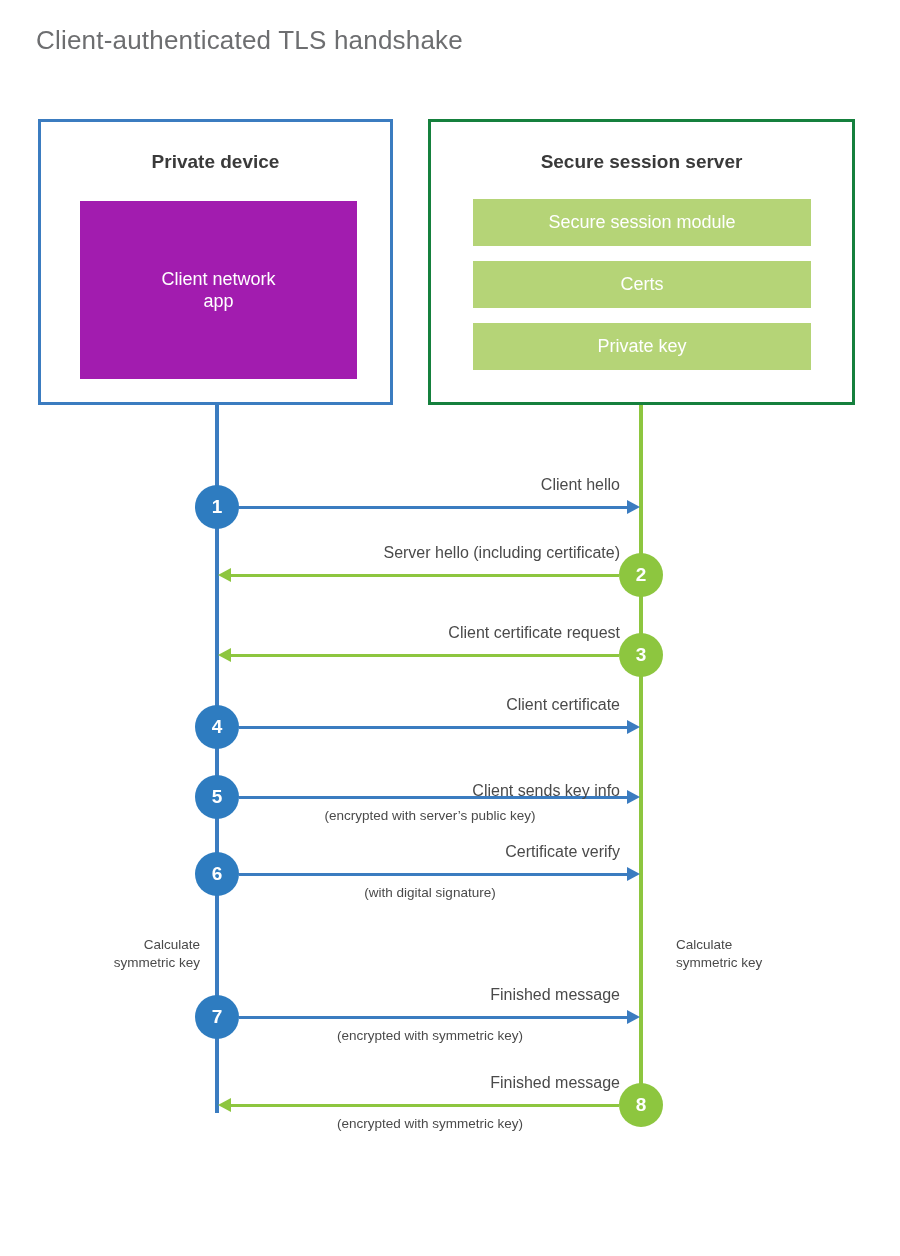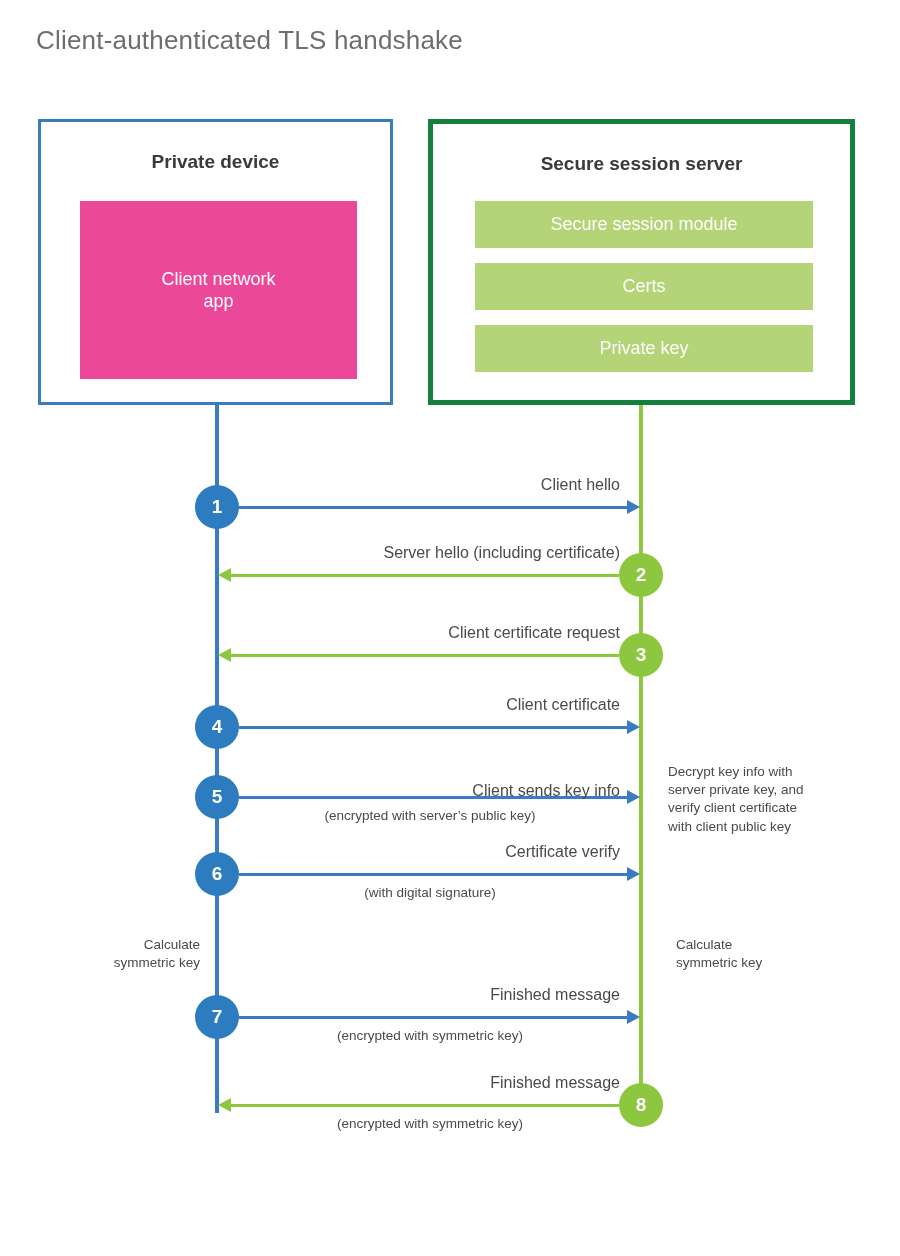--- a/index.html
+++ b/index.html
@@ -12,34 +12,34 @@
 
   .page-title{
     position:absolute;left:36px;top:25px;
     font-size:26px;font-weight:400;color:#6d6e70;
     letter-spacing:.2px;white-space:nowrap;
   }
 
   
   .actor-box{position:absolute;background:#fff;box-sizing:border-box;}
   .actor-box.client{left:38px;top:119px;width:355px;height:286px;border:3px solid #3b7cc0;}
-  .actor-box.server{left:428px;top:119px;width:427px;height:286px;border:5px solid #15803d;}
+  .actor-box.server{left:428px;top:119px;width:427px;height:286px;border:3px solid #15803d;}
 
   .actor-title{
     position:absolute;left:0;right:0;top:29px;text-align:center;
     font-size:19px;font-weight:bold;color:#3a3a3a;
   }
 
   .inner-block{
     position:absolute;box-sizing:border-box;
     display:flex;align-items:center;justify-content:center;
     color:#ffffff;font-size:18px;font-weight:400;text-align:center;line-height:1.25;
   }
   .client-app{
-    left:39px;top:79px;width:277px;height:178px;background:#ec4899;
+    left:39px;top:79px;width:277px;height:178px;background:#a21caf;
     white-space:pre-line;
   }
   .srv-block{left:42px;width:338px;height:47px;background:#b5d477;}
   .srv-block.b0{top:77px;}
   .srv-block.b1{top:139px;}
   .srv-block.b2{top:201px;}
 
   
   .lifeline{position:absolute;width:4px;}
   .lifeline.client{left:215px;top:405px;height:708px;background:#3b7cc0;}
@@ -150,22 +150,18 @@
       <div class="msg-sub" style="left: 240px; width: 380px; top: 1028px;">(encrypted with symmetric key)</div>
       <div class="step green" style="left: 619px; top: 1083px;">8</div>
       <div class="msg to-client" style="left: 0px; top: 1105px;">
         <div class="line" style="left: 230px; width: 389px;"></div>
         <div class="head" style="left: 218px;"></div>
       </div>
       <div class="msg-label" style="left: 240px; width: 380px; top: 1074px;">Finished message</div>
       <div class="msg-sub" style="left: 240px; width: 380px; top: 1116px;">(encrypted with symmetric key)</div>
     </div>
 
-  <div class="note right">Decrypt key info with
-server private key, and
-verify client certificate
-with client public key</div>
   <div class="note calc-client">Calculate
 symmetric key</div>
   <div class="note calc-server">Calculate
 symmetric key</div>
 
 </div>
 
 </body></html>

